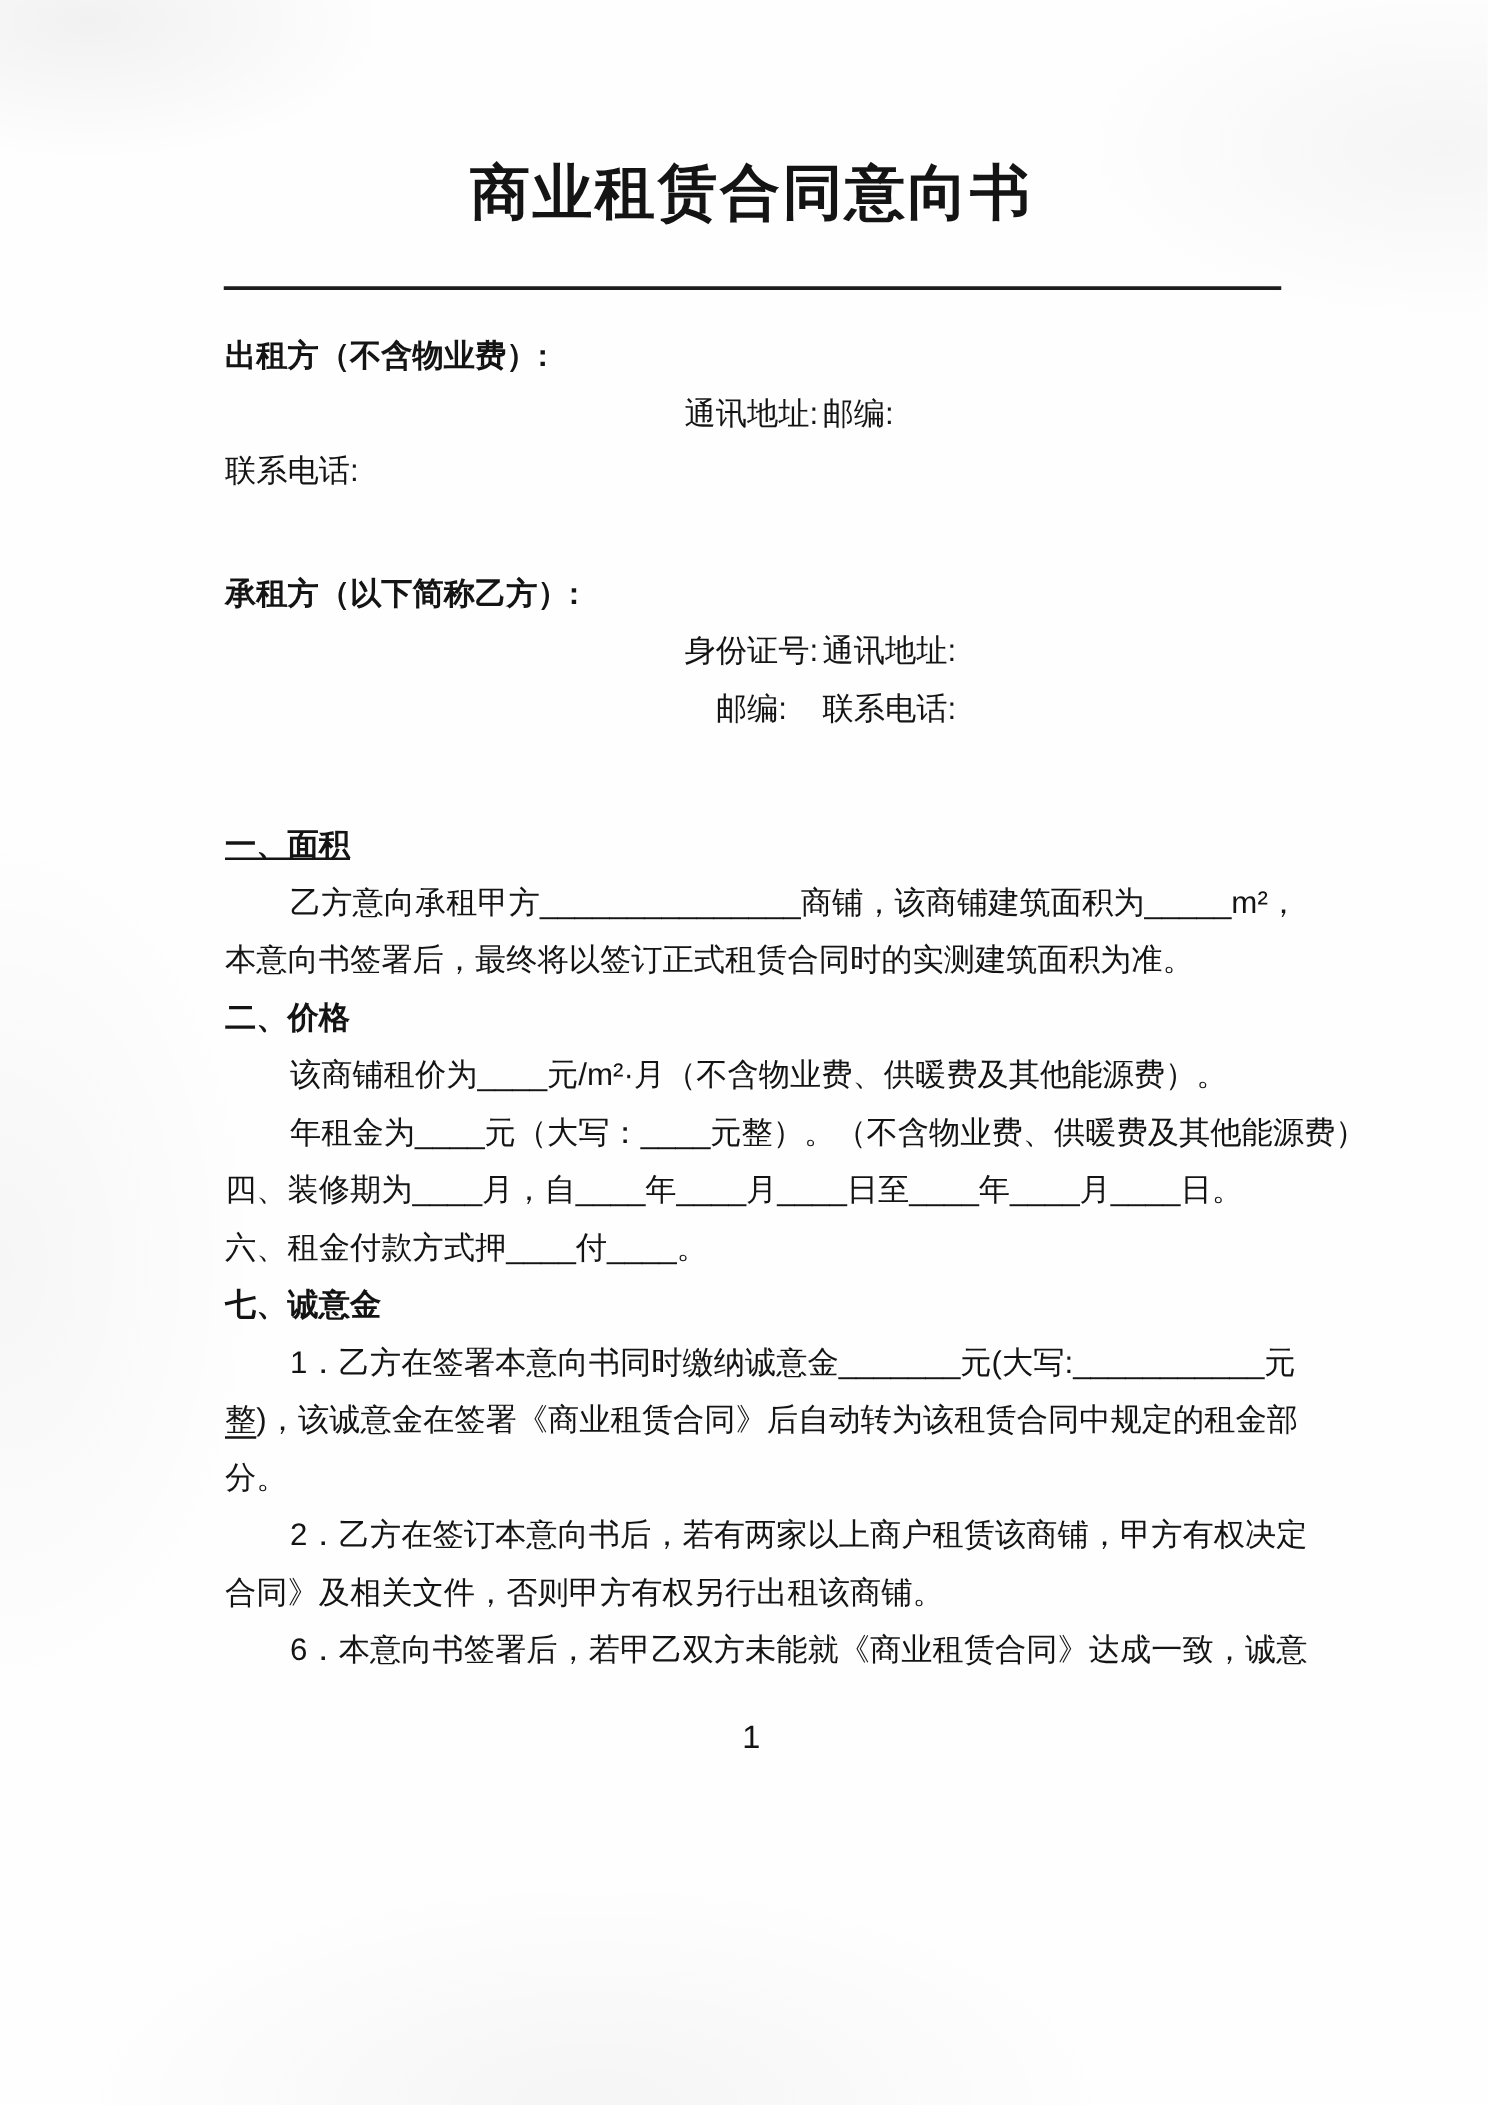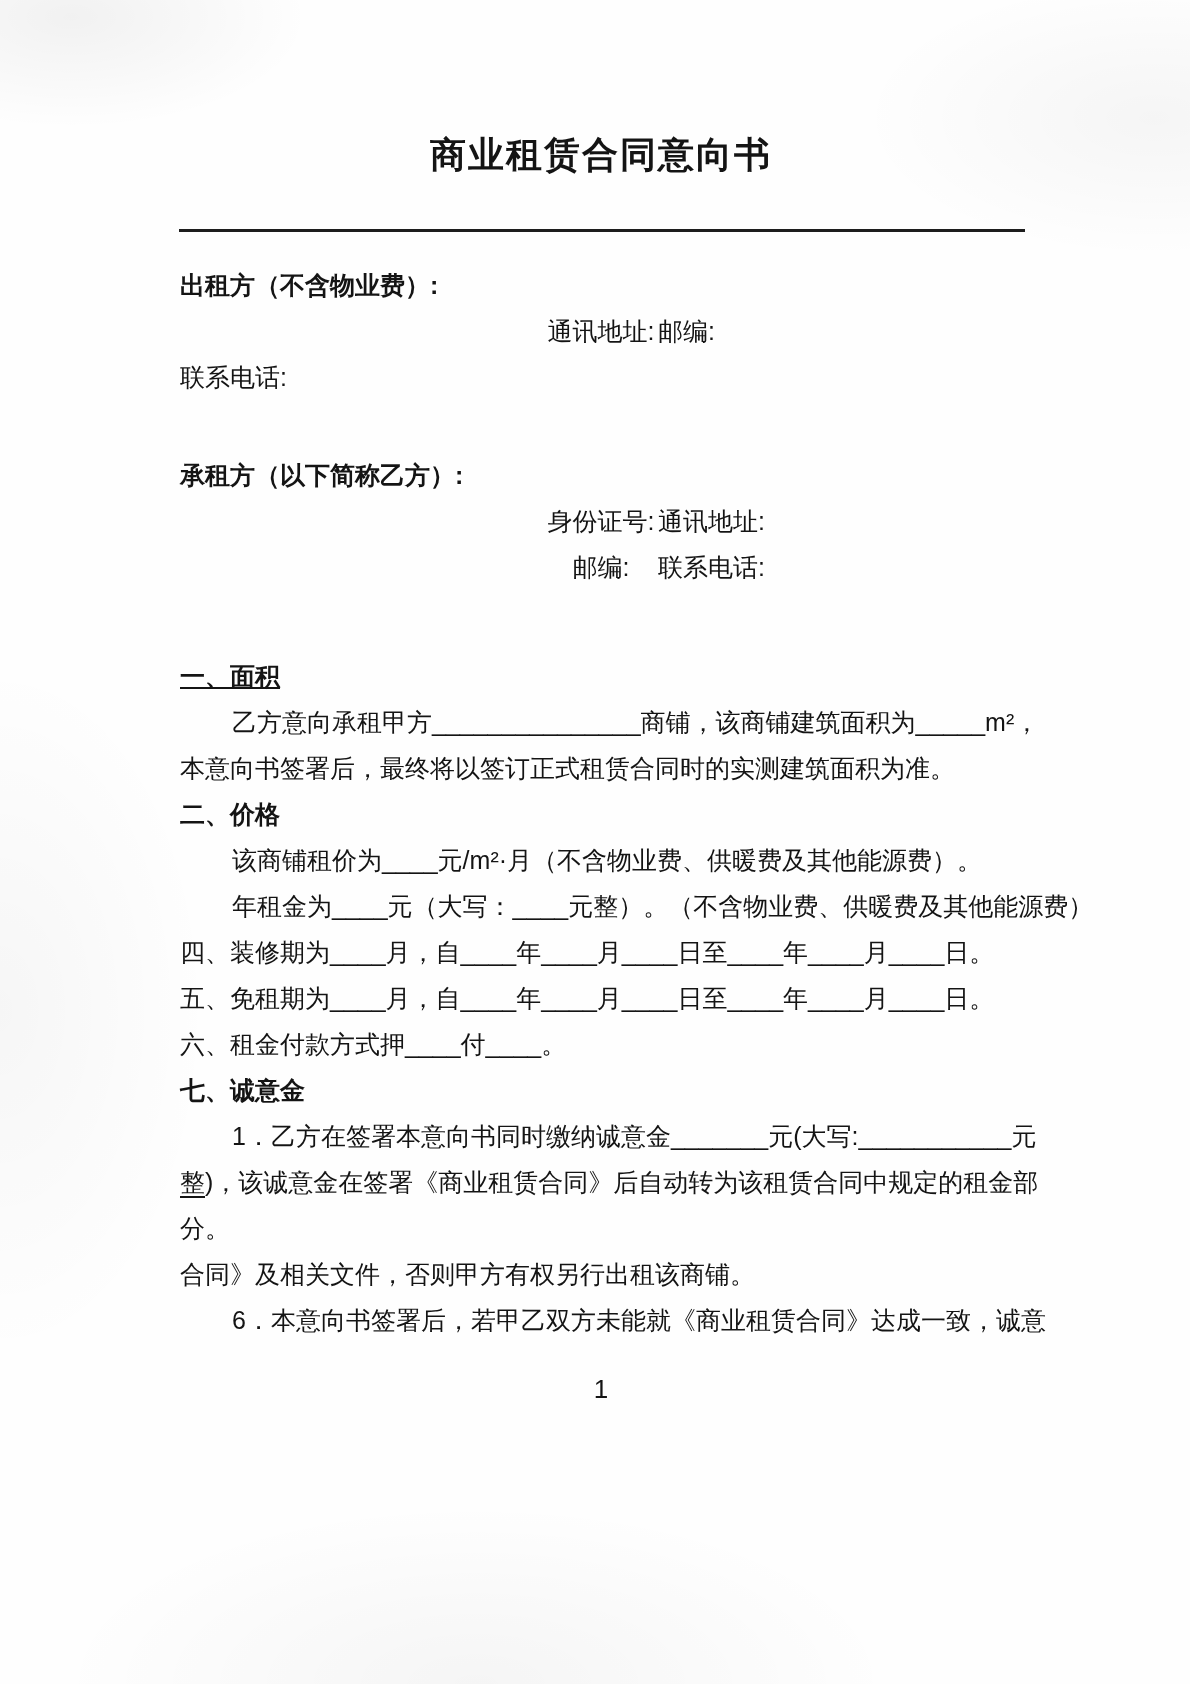--- a/index.html
+++ b/index.html
@@ -17,21 +17,21 @@
     position:relative;
   }
   .page{position:relative;width:1190px;height:1684px;}
   .top-rule{
     position:absolute;left:179px;top:97px;width:846px;height:3px;
     background:#1d1d1d;
   }
   .content{padding:0 168px 0 180px;}
   .doc-title{
     margin:132px 0 0 0;
-    font-size:36px;line-height:46px;font-weight:700;
+    font-size:48px;line-height:46px;font-weight:700;
     text-align:center;letter-spacing:2px;
   }
   .line{
     font-size:25px;line-height:46px;height:46px;
     white-space:nowrap;font-weight:500;
   }
   .hd{font-weight:700;}
   .indent{padding-left:52px;}
   .row2{position:relative;text-align:center;}
   .col-r{position:absolute;left:478px;top:0;}
@@ -75,31 +75,31 @@
 
     <div class="line hd gap-body">一、面积</div>
     <div class="line indent">乙方意向承租甲方_______________商铺，该商铺建筑面积为_____m²，</div>
     <div class="line">本意向书签署后，最终将以签订正式租赁合同时的实测建筑面积为准。</div>
 
     <div class="line hd">二、价格</div>
     <div class="line indent">该商铺租价为____元/m²·月（不含物业费、供暖费及其他能源费）。</div>
     <div class="line indent">年租金为____元（大写：____元整）。（不含物业费、供暖费及其他能源费）</div>
 
     <div class="line">四、装修期为____月，自____年____月____日至____年____月____日。</div>
-    <div class="line">五、免租期为____月，自____年____月____日至____年____月____日。</div>
     <div class="line">六、租金付款方式押____付____。</div>
 
     <div class="line hd">七、诚意金</div>
 
     <div class="line indent">1．乙方在签署本意向书同时缴纳诚意金_______元(大写:___________元</div>
     <div class="line">
       <span class="u">整</span><span>)，该诚意金在签署《商业租赁合同》后自动转为该租赁合同中规定的租金部</span>
     </div>
     <div class="line">分。</div>
 
+    <div class="line indent">2．乙方在签订本意向书后，若有两家以上商户租赁该商铺，甲方有权决定</div>
 
     <div class="line">合同》及相关文件，否则甲方有权另行出租该商铺。</div>
 
     <div class="line indent">6．本意向书签署后，若甲乙双方未能就《商业租赁合同》达成一致，诚意</div>
 
     <div class="page-num">1</div>
   </div>
 </div>
 
 </body></html>

